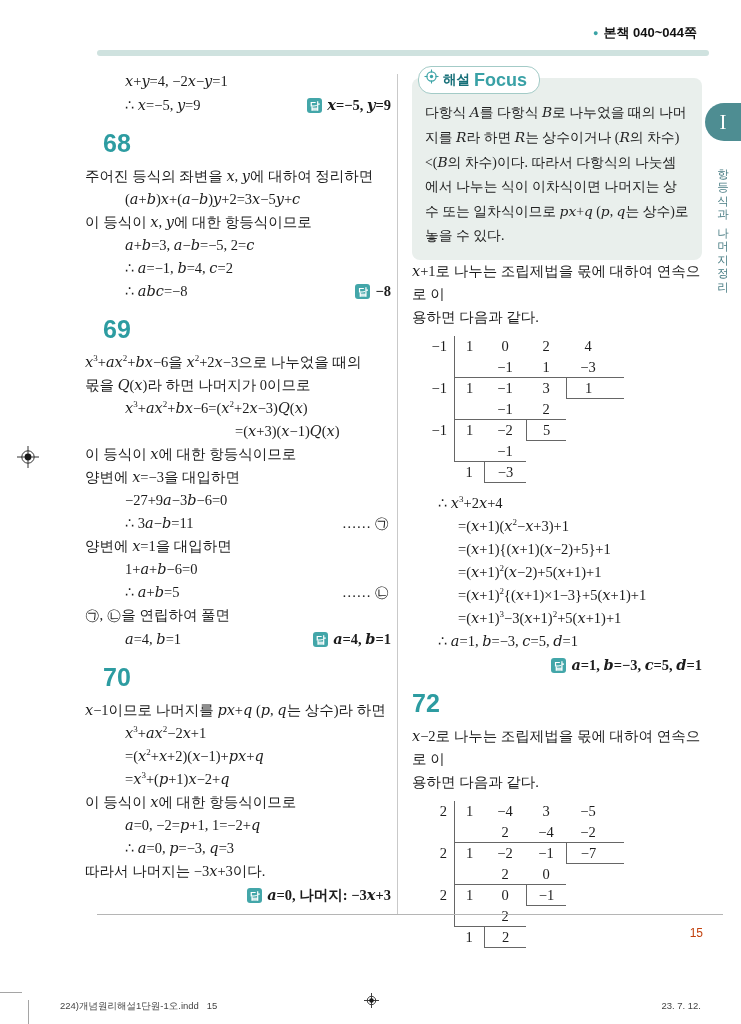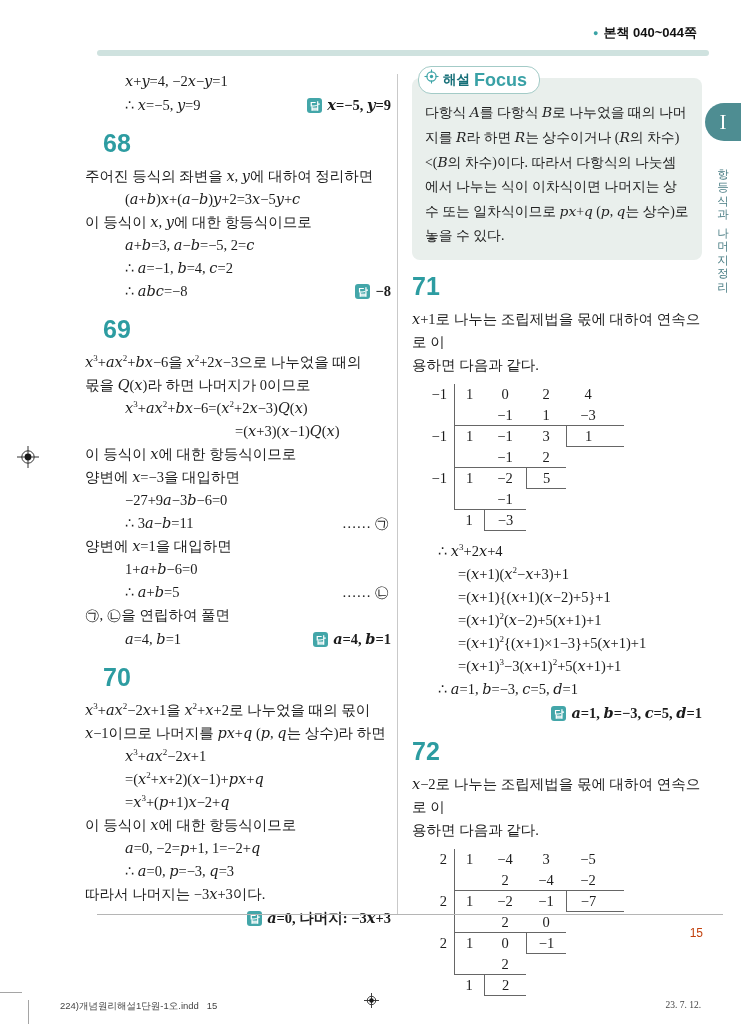--- a/index.html
+++ b/index.html
@@ -60,21 +60,21 @@
   .c4{width:44px;}
   .c5{width:14px;}
   .bl{border-left:1.2px solid #666;}
   .bb{border-bottom:1.2px solid #666;}
   
   .bottom-rule{position:absolute;top:914px;left:97px;width:626px;height:1px;background:#b5b5b5;}
   .pageno{position:absolute;top:926px;right:38px;font-family:"Liberation Sans",sans-serif;
           font-size:12px;color:#c2410c;}
   .footer-left{position:absolute;top:1000px;left:60px;font-family:Liberation Sans, sans-serif;
           font-size:9.5px;color:#444;white-space:pre;}
-  .footer-date{position:absolute;top:1000px;right:40px;font-family:Liberation Serif, serif;
+  .footer-date{position:absolute;top:1000px;right:40px;font-family:Liberation Sans, sans-serif;
           font-size:9.5px;color:#444;}
   .regmark-left{position:absolute;left:17px;top:446px;}
   .regmark-center{position:absolute;left:364px;top:993px;}
   .crop-h{position:absolute;left:0;top:992px;width:22px;height:1px;background:#a5a5a5;}
   .crop-v{position:absolute;left:28px;top:1000px;width:1px;height:24px;background:#a5a5a5;}
 </style>
 </head>
 <body>
 
 <div class="page">
@@ -164,23 +164,20 @@
         <span class="t">㉠, ㉡을 연립하여 풀면</span>
       </div>
       <div class="ln e1">
         <span class="t"><i>a</i>=4, <i>b</i>=1</span>
         <span class="ansr">
           <span class="badge">답</span>
           <span class="ansv"><i>a</i>=4, <i>b</i>=1</span>
         </span>
       </div>
       <div class="pnum">70</div>
-      <div class="ln b">
-        <span class="t"><i>x</i><sup>3</sup>+<i>a</i><i>x</i><sup>2</sup>−2<i>x</i>+1을 <i>x</i><sup>2</sup>+<i>x</i>+2로 나누었을 때의 몫이</span>
-      </div>
       <div class="ln b">
         <span class="t"><i>x</i>−1이므로 나머지를 <i>p</i><i>x</i>+<i>q</i> (<i>p</i>, <i>q</i>는 상수)라 하면</span>
       </div>
       <div class="ln e1">
         <span class="t"><i>x</i><sup>3</sup>+<i>a</i><i>x</i><sup>2</sup>−2<i>x</i>+1</span>
       </div>
       <div class="ln e1">
         <span class="t">=(<i>x</i><sup>2</sup>+<i>x</i>+2)(<i>x</i>−1)+<i>p</i><i>x</i>+<i>q</i></span>
       </div>
       <div class="ln e1">
@@ -218,21 +215,20 @@
             <line x1="0.5" y1="7.5" x2="3.5" y2="7.5" stroke="#3aa3a6" stroke-width="1.1"></line>
             <line x1="11.5" y1="7.5" x2="14.5" y2="7.5" stroke="#3aa3a6" stroke-width="1.1"></line>
           </svg>
         </span>
         <span class="focus-prefix">해설</span>
         <span class="focus-suffix">Focus</span>
       </div>
       <div class="focus-body" id="focusBody">다항식 <i>A</i>를 다항식 <i>B</i>로 나누었을 때의 나머지를 <i>R</i>라 하면 <i>R</i>는 상수이거나 (<i>R</i>의 차수)&lt;(<i>B</i>의 차수)이다. 따라서 다항식의 나눗셈에서 나누는 식이 이차식이면 나머지는 상수 또는 일차식이므로 <i>p</i><i>x</i>+<i>q</i> (<i>p</i>, <i>q</i>는 상수)로 놓을 수 있다.</div>
     </div>
     <div id="colRproblems">
-        <div class="pnum">71</div>
         <div class="ln b">
           <span class="t"><i>x</i>+1로 나누는 조립제법을 몫에 대하여 연속으로 이</span>
         </div>
         <div class="ln b">
           <span class="t">용하면 다음과 같다.</span>
         </div>
         <div class="sdt">
           <div class="srow">
             <span class="sc c0">−1</span>
             <span class="sc c1 bl">1</span>

